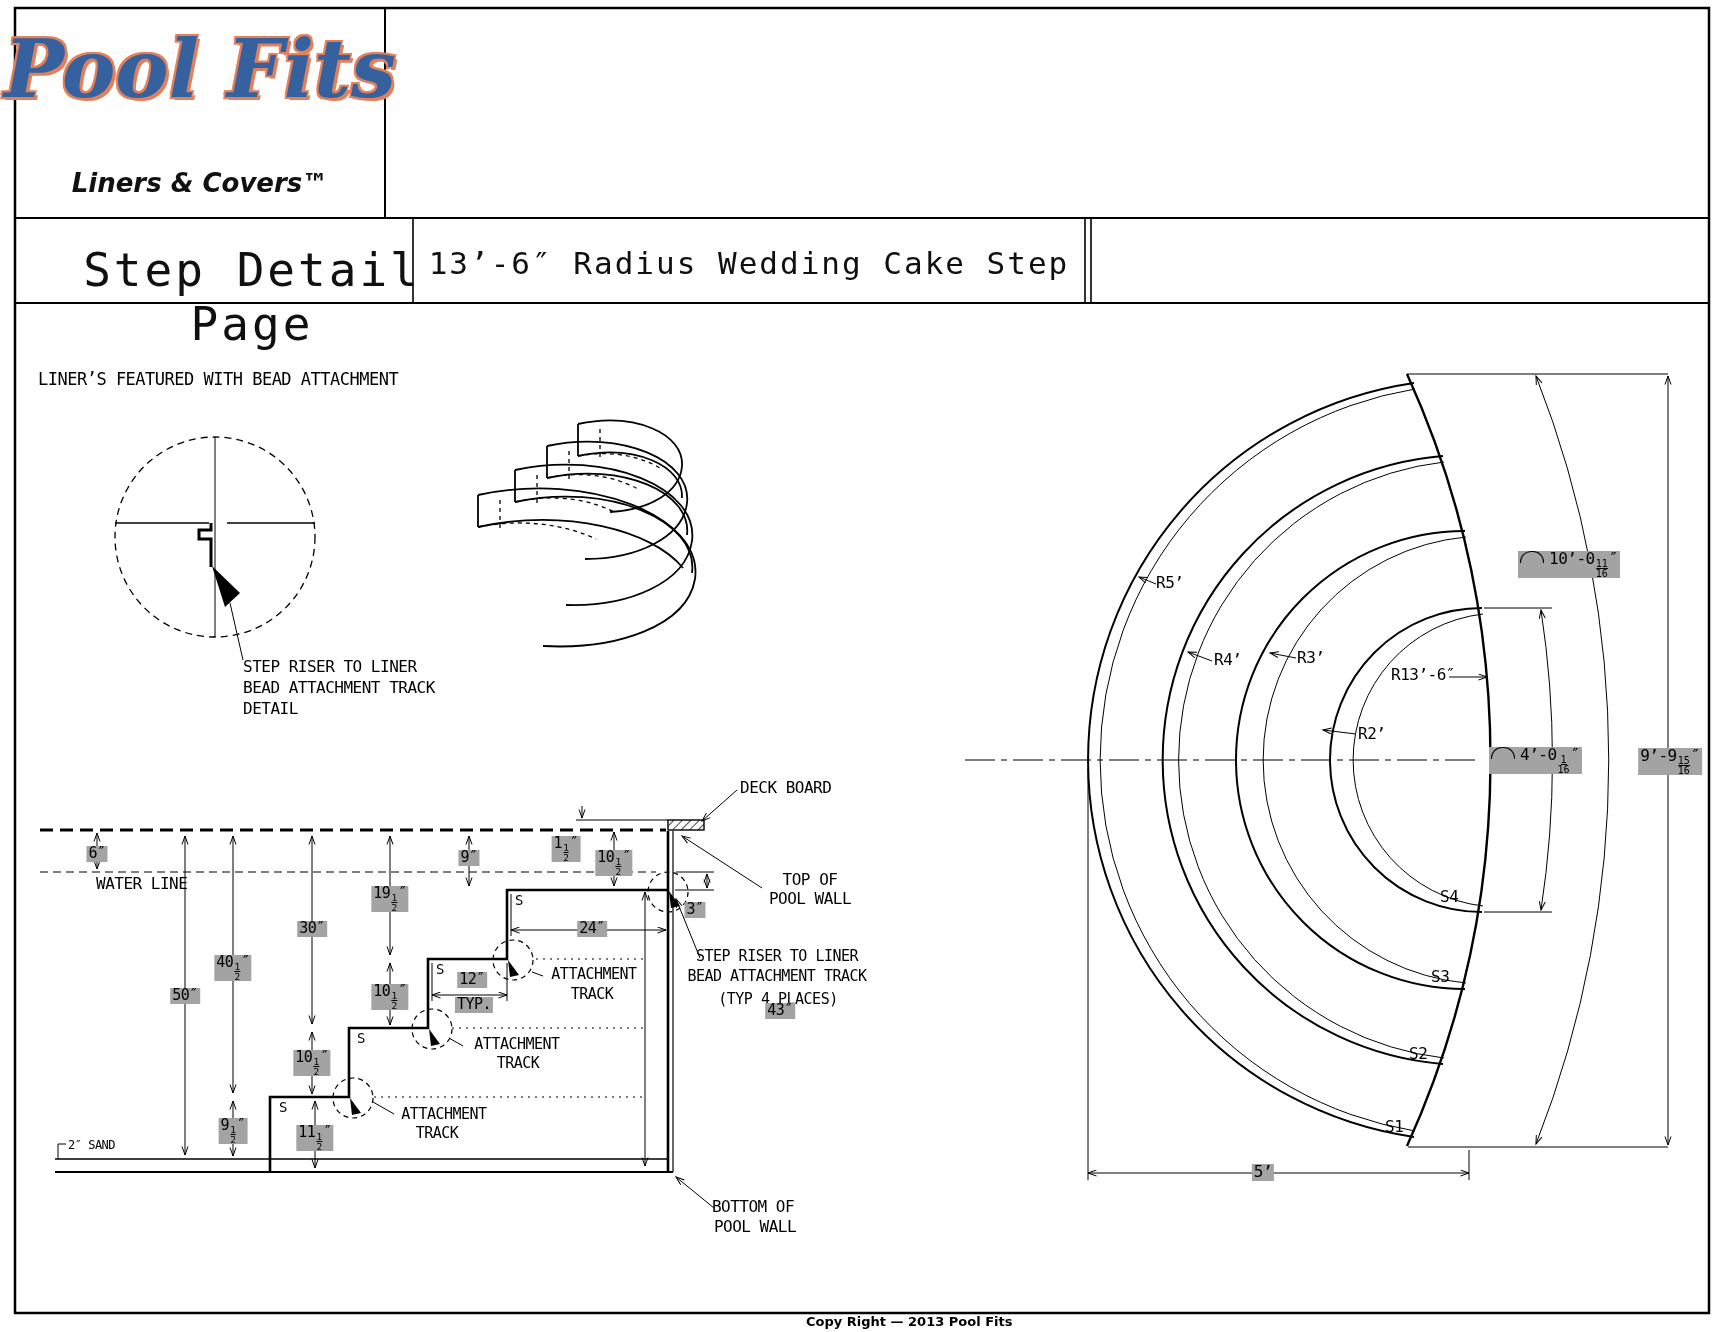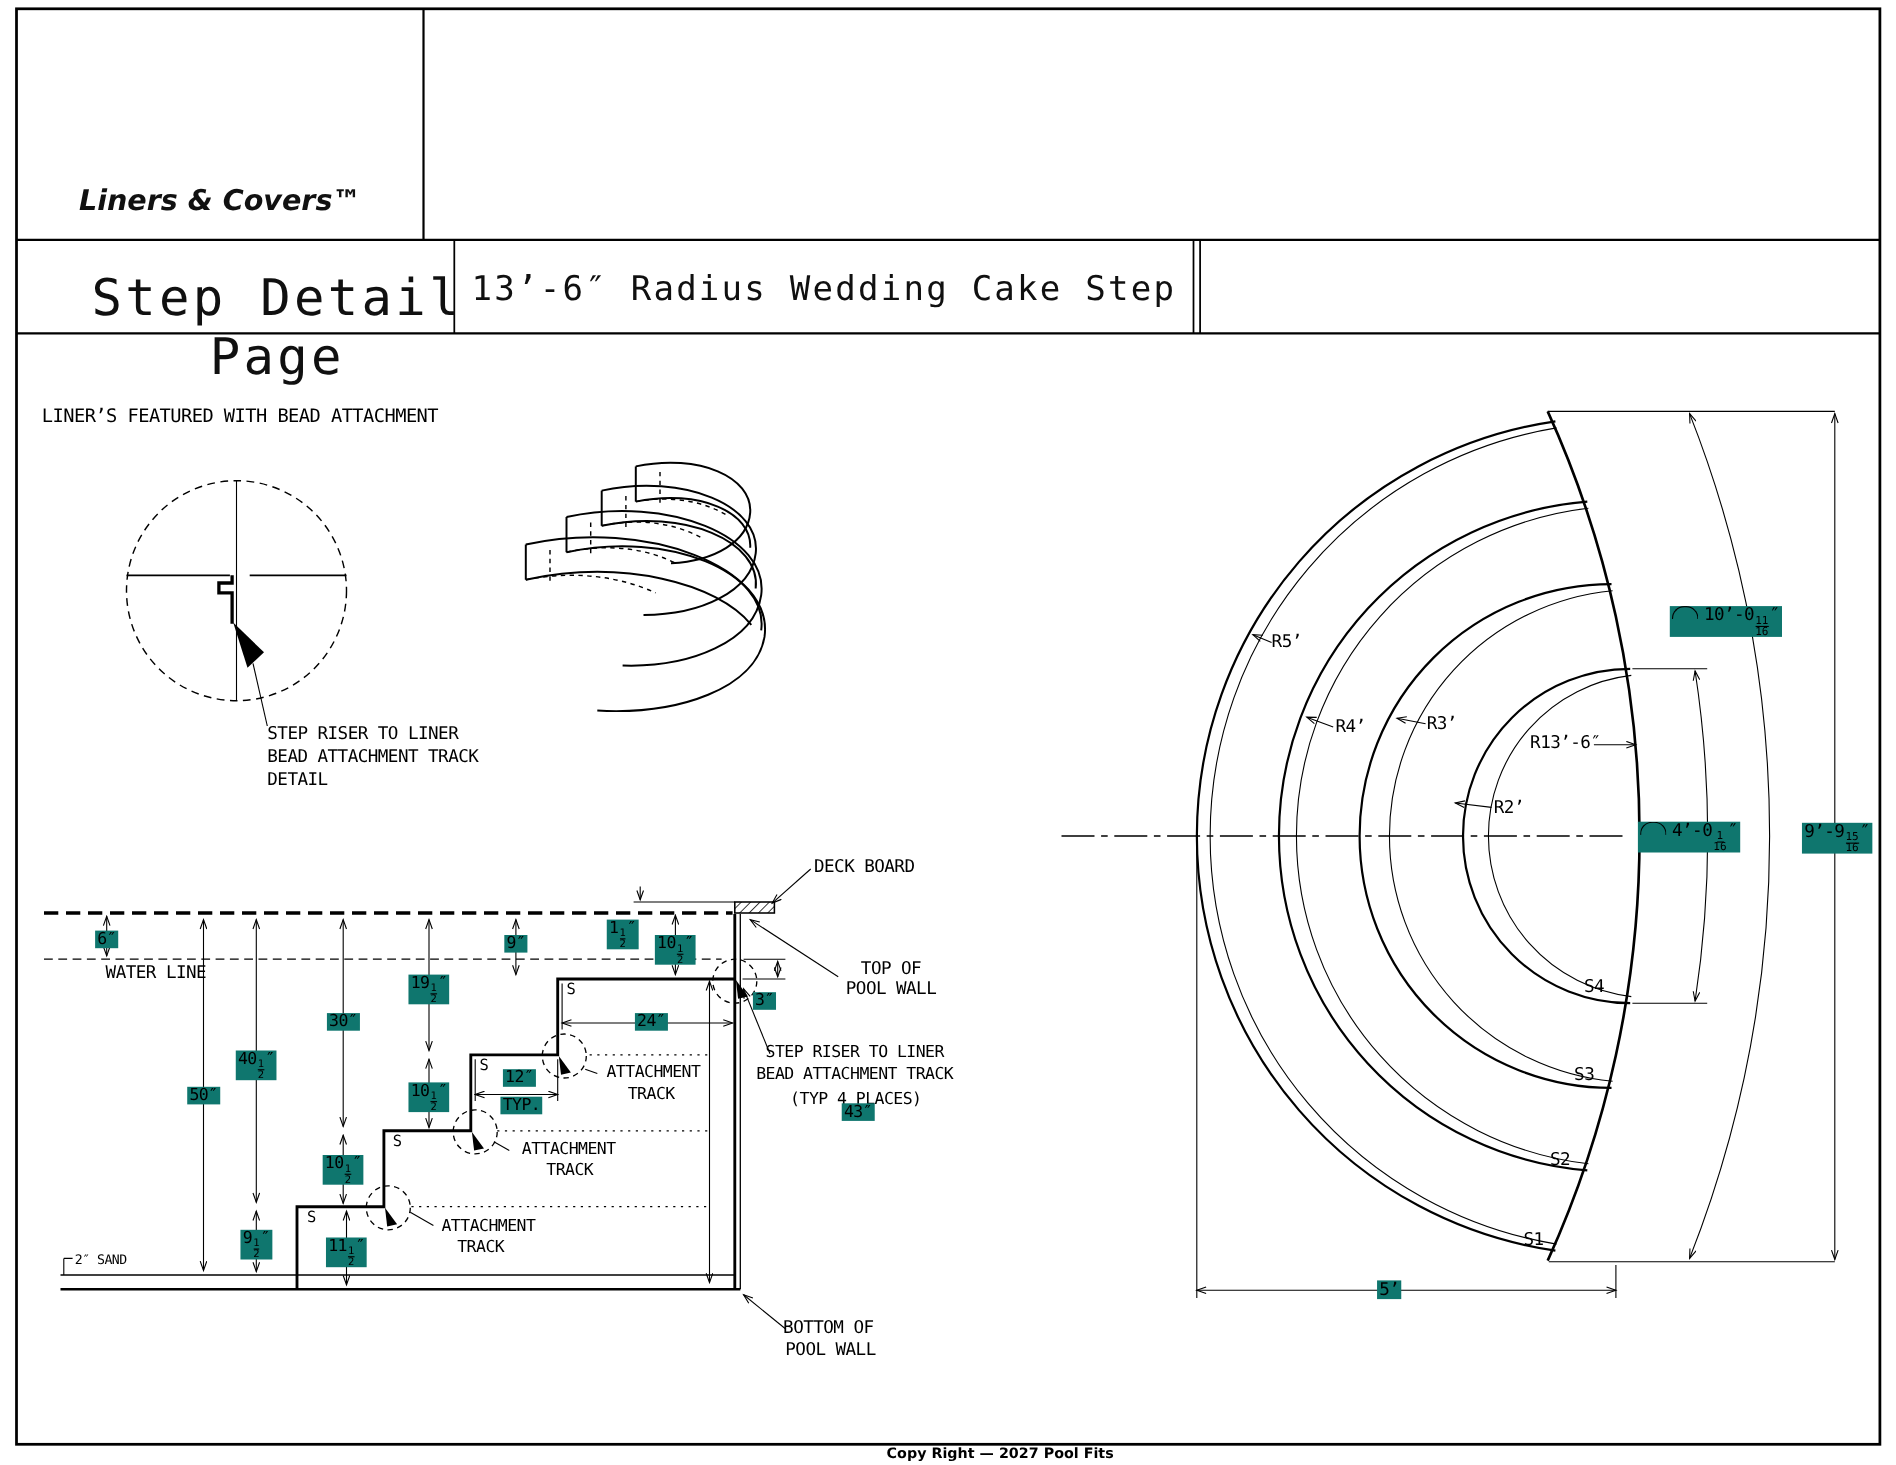--- a/index.html
+++ b/index.html
@@ -2,21 +2,21 @@
 <html><head>
 <meta charset="utf-8">
 <style>
   html,body{margin:0;padding:0;background:#fff;}
   #page{position:relative;width:1724px;height:1332px;background:#fff;overflow:hidden;
         font-family:"DejaVu Sans Mono",monospace;color:#000;}
   svg{position:absolute;left:0;top:0;}
   .ann{position:absolute;font-family:"DejaVu Sans Mono",monospace;font-size:15px;
        letter-spacing:-0.5px;white-space:nowrap;color:#000;line-height:1.05;}
   .ctr{transform:translateX(-50%);}
-  .bg{background:#0f766e;padding:0 2px;}
+  .bg{background:#a3a3a3;padding:0 2px;}
   .cad{font-family:"DejaVu Sans Mono",monospace;color:#101010;}
   .frac{display:inline-flex;flex-direction:column;align-items:center;font-size:9.5px;
         line-height:9px;vertical-align:-3px;margin:0 1px;letter-spacing:0;}
   .frac i{font-style:normal;}
   .frac i:first-child{border-bottom:1px solid #000;}
   .arcsym{display:inline-block;width:22px;height:11px;border:1.6px solid #000;border-bottom:none;
           border-radius:11px 11px 0 0;margin-right:5px;vertical-align:1px;}
   .title{position:absolute;left:385px;width:1324px;text-align:center;font-size:56px;
          letter-spacing:10px;font-weight:100;}
   .hcell{position:absolute;text-align:center;font-weight:100;}
@@ -184,20 +184,21 @@
       <g stroke-width="1" marker-end="url(#aE)">
         <path d="M1156,584 L1139,577"></path>
         <path d="M1212,661 L1188,652"></path>
         <path d="M1296,658 L1270,653"></path>
         <path d="M1356,734 L1323,730"></path>
         <path d="M1449,677 L1487,677"></path>
       </g>
     </g>
   </svg>
 
+  <div id="brand">Pool Fits</div>
   <div id="tagline">Liners &amp; Covers™</div>
   <div class="hcell cad" style="left:15px;width:474px;top:243px;font-size:46px;letter-spacing:3px;">Step Detail Page</div>
   <div class="hcell cad" style="left:413px;width:672px;top:245px;font-size:31px;letter-spacing:2px;">13’-6″ Radius Wedding Cake Step</div>
 
   <div class="ann" style="left:38px;top:371px;font-size:17px;">LINER’S FEATURED WITH BEAD ATTACHMENT</div>
 
   <div class="ann" style="left:243px;top:659px;font-size:16px;">STEP RISER TO LINER</div>
   <div class="ann" style="left:243px;top:680px;font-size:16px;">BEAD ATTACHMENT TRACK</div>
   <div class="ann" style="left:243px;top:701px;font-size:16px;">DETAIL</div>
 
@@ -284,14 +285,14 @@
   <div class="ann bg" style="left:1489px;top:747px;font-size:16px;"><span class="arcsym"></span><span>4’-0</span><span class="frac" style="font-size:10px;">
         <i>1</i>
         <i>16</i>
       </span><span>″</span></div>
   <div class="ann ctr bg" style="left:1670px;top:748px;font-size:16px;"><span>9’-9</span><span class="frac" style="font-size:10px;">
         <i>15</i>
         <i>16</i>
       </span><span>″</span></div>
   <div class="ann ctr bg" style="left:1263px;top:1164px;font-size:16px;">5’</div>
 
-  <div id="copyright">Copy Right — 2027 Pool Fits</div>
+  <div id="copyright">Copy Right — 2013 Pool Fits</div>
 </div>
 
 </body></html>

